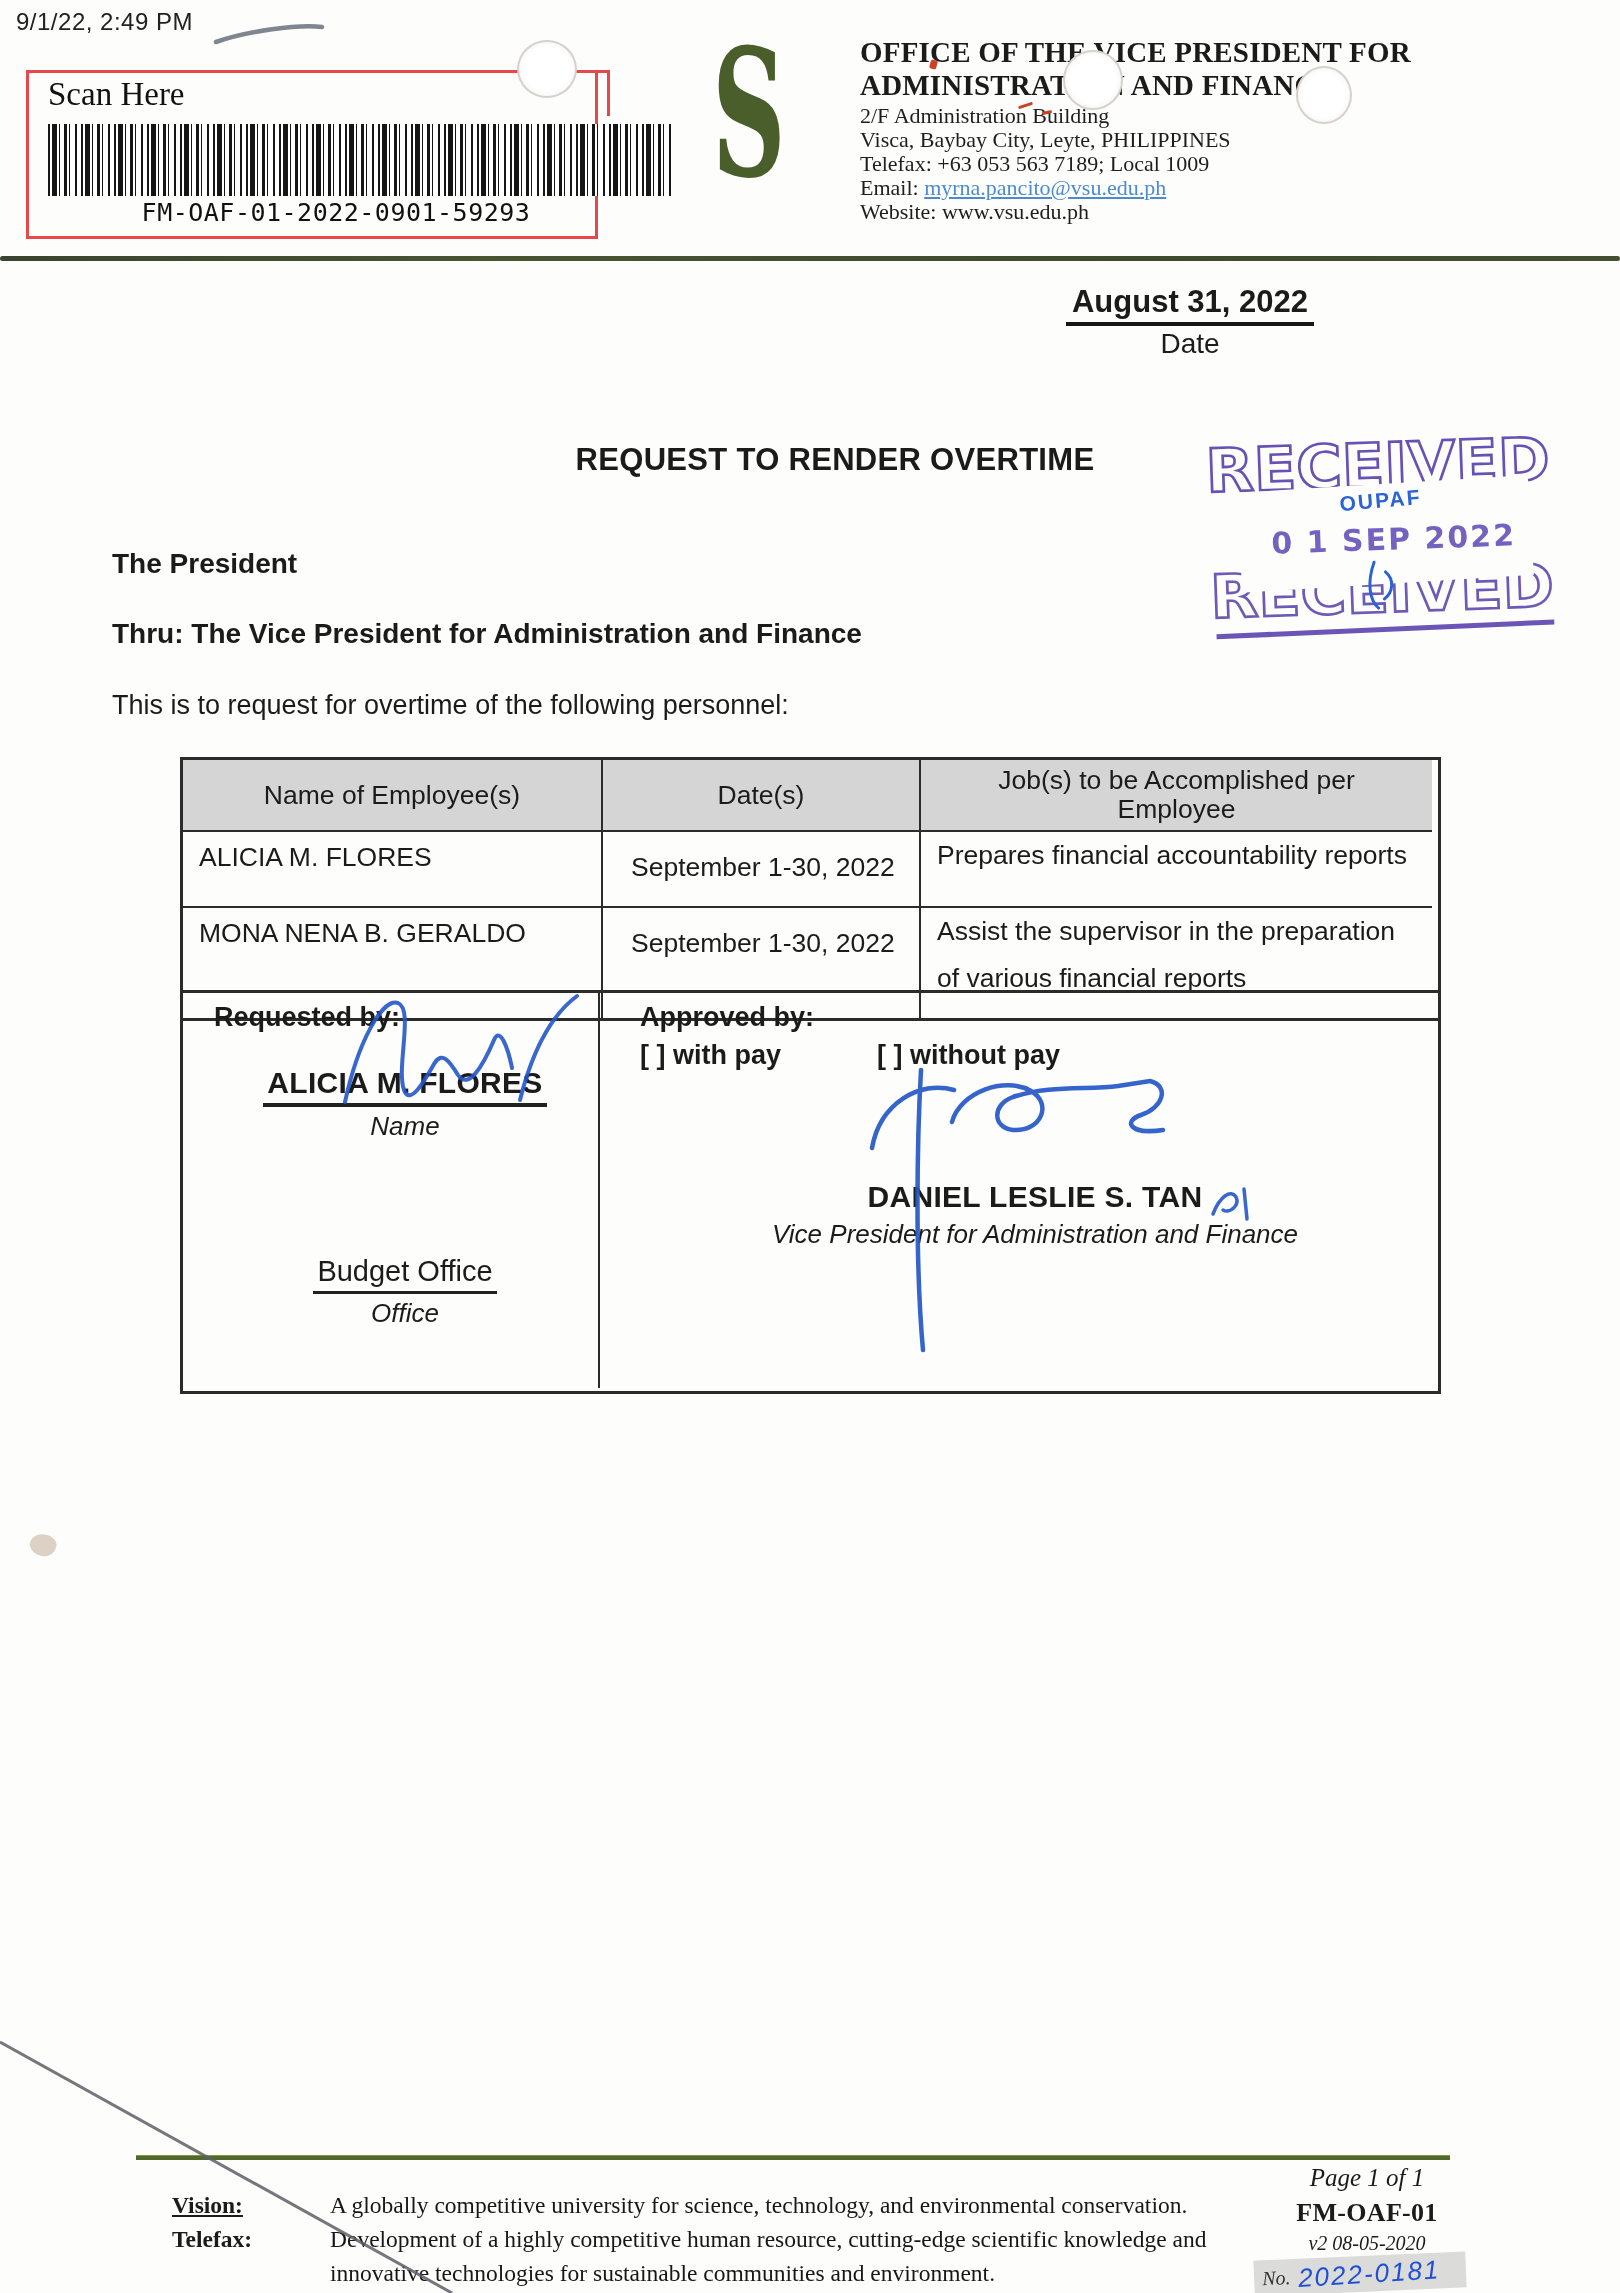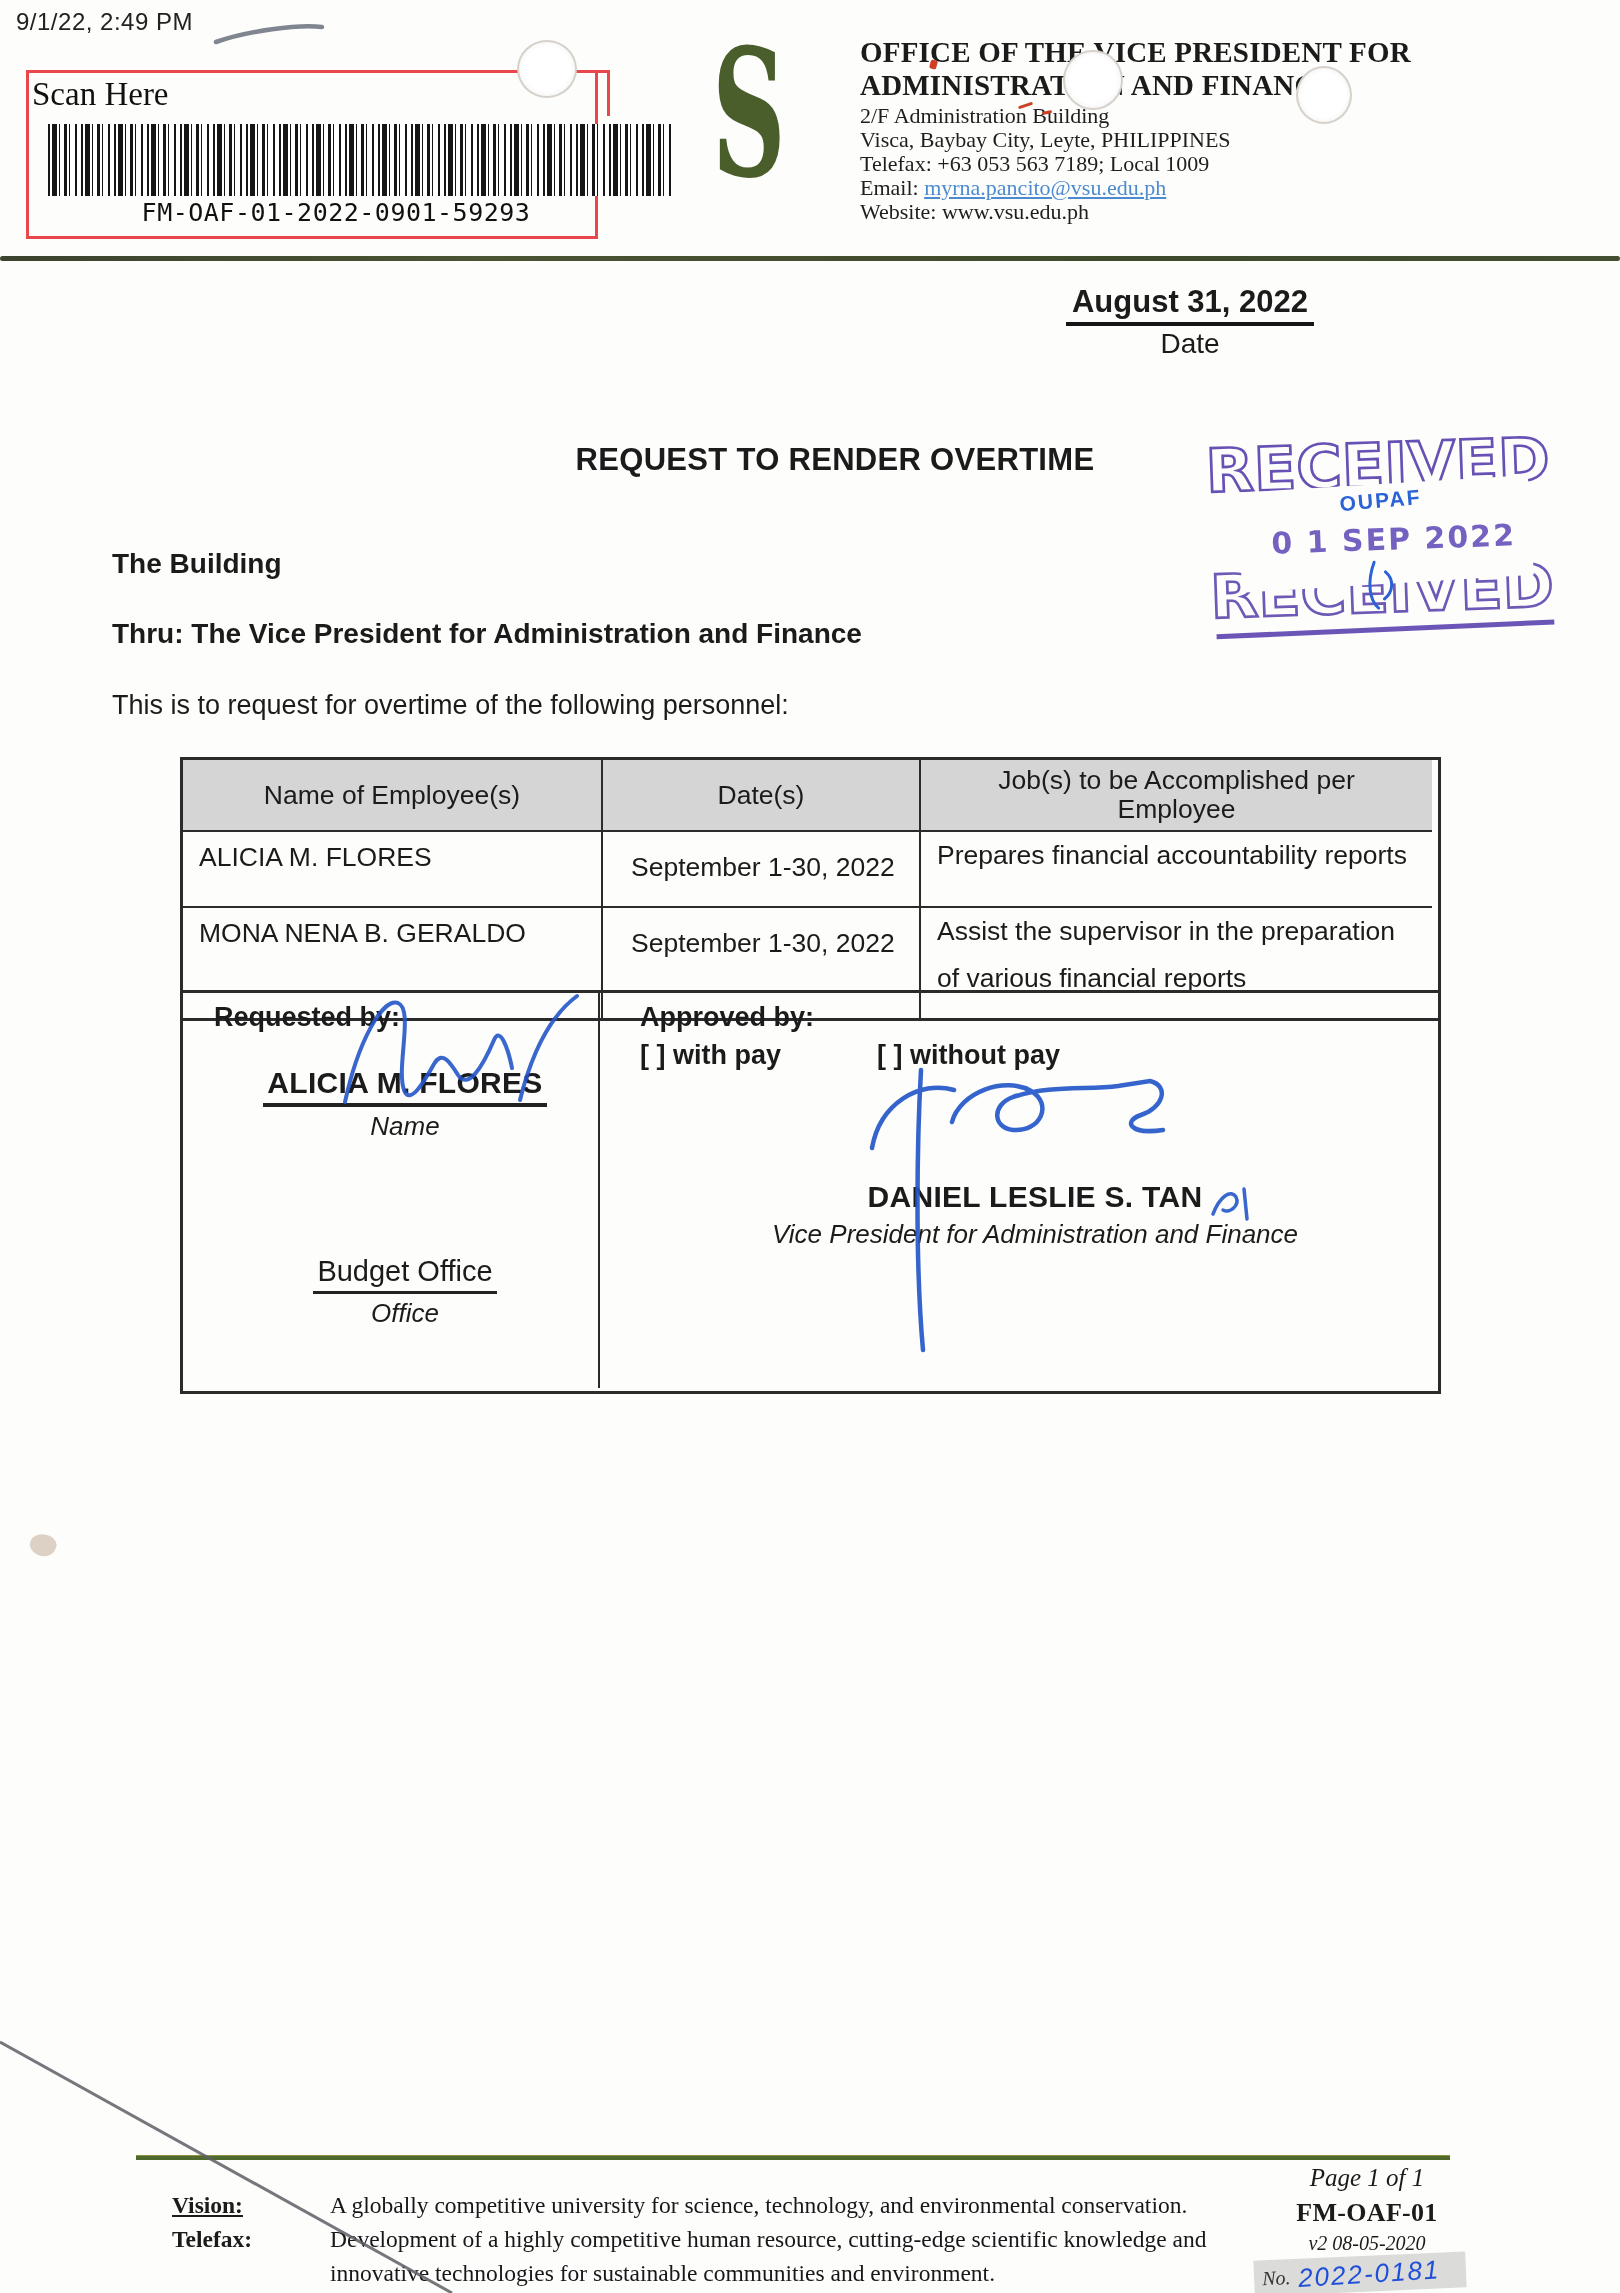--- a/index.html
+++ b/index.html
@@ -16,21 +16,21 @@
   .abs{position:absolute;}
   .serif{font-family:"Liberation Serif", serif;}
   .mono{font-family:"DejaVu Sans Mono", monospace;}
   .b{font-weight:bold;} .i{font-style:italic;}
 
   
   .ts{left:16px; top:8px; font-size:24px; color:#222; letter-spacing:.5px;}
   .scanbox{left:26px; top:70px; width:566px; height:163px; border:3px solid var(--box_red);}
   .scanbox-topext{left:592px; top:70px; width:18px; height:3px; background:var(--box_red);}
   .scanbox-rstub{left:607px; top:70px; width:3px; height:46px; background:var(--box_red);}
-  .scanhere{left:32px; top:76px; font-size:33px; color:#111;}
+  .scanhere{left:48px; top:76px; font-size:33px; color:#111;}
   .barcode{left:48px; top:124px; width:624px; height:72px;
     background:repeating-linear-gradient(90deg,
       #161616 0 2px, #fff 2px 4px, #161616 4px 9px, #fff 9px 11px,
       #161616 11px 12px, #fff 12px 16px, #161616 16px 19px, #fff 19px 21px,
       #161616 21px 22px, #fff 22px 27px, #161616 27px 29px, #fff 29px 33px);}
   .bclabel{left:136px; top:198px; width:400px; text-align:center; font-size:25px; color:#111; letter-spacing:.5px;}
 
   
   .logoS{left:712px; top:40px; font-size:176px; line-height:150px; color:var(--logo_green);
     font-family:"DejaVu Serif", serif; font-weight:bold; transform:scaleX(.58); transform-origin:left top;}
@@ -134,21 +134,21 @@
   <div class="abs redspeck" style="left:1018px;top:104px;width:15px;height:3px;transform:rotate(-18deg);"></div>
   <div class="abs redspeck" style="left:1042px;top:111px;width:10px;height:3px;transform:rotate(-12deg);"></div>
   <div class="abs hrule"></div>
 
   <div class="abs dateblk">
     <span class="dateval">August 31, 2022</span>
     <div class="datecap">Date</div>
   </div>
 
   <div class="abs title">REQUEST TO RENDER OVERTIME</div>
-  <div class="abs line1">The Building</div>
+  <div class="abs line1">The President</div>
   <div class="abs line2">Thru: The Vice President for Administration and Finance</div>
   <div class="abs line3">This is to request for overtime of the following personnel:</div>
 
   <div class="abs stamp">
     <svg width="352" height="230" viewBox="0 0 352 230">
       <text x="3" y="70" textLength="344" lengthAdjust="spacingAndGlyphs" font-family="DejaVu Sans, sans-serif" font-weight="bold" font-size="60" fill="none" stroke="#5b43ae" stroke-width="2.6" opacity=".92">RECEIVED</text>
       <text x="3" y="196" textLength="344" lengthAdjust="spacingAndGlyphs" font-family="DejaVu Sans, sans-serif" font-weight="bold" font-size="60" fill="none" stroke="#5b43ae" stroke-width="2.6" opacity=".88">RECEIVED</text>
       <rect x="34" y="68" width="292" height="100" fill="#fdfdfb" transform="rotate(-1.5 180 118)"></rect>
       <text x="136" y="92" font-size="21" font-weight="bold" fill="#2b63d6" letter-spacing="2" transform="rotate(-3 170 92)">OUPAF</text>
       <text x="66" y="134" font-size="30" font-weight="bold" font-family="DejaVu Sans, sans-serif" fill="#6a55bc" letter-spacing="2" opacity=".92">0 1 SEP 2022</text>

